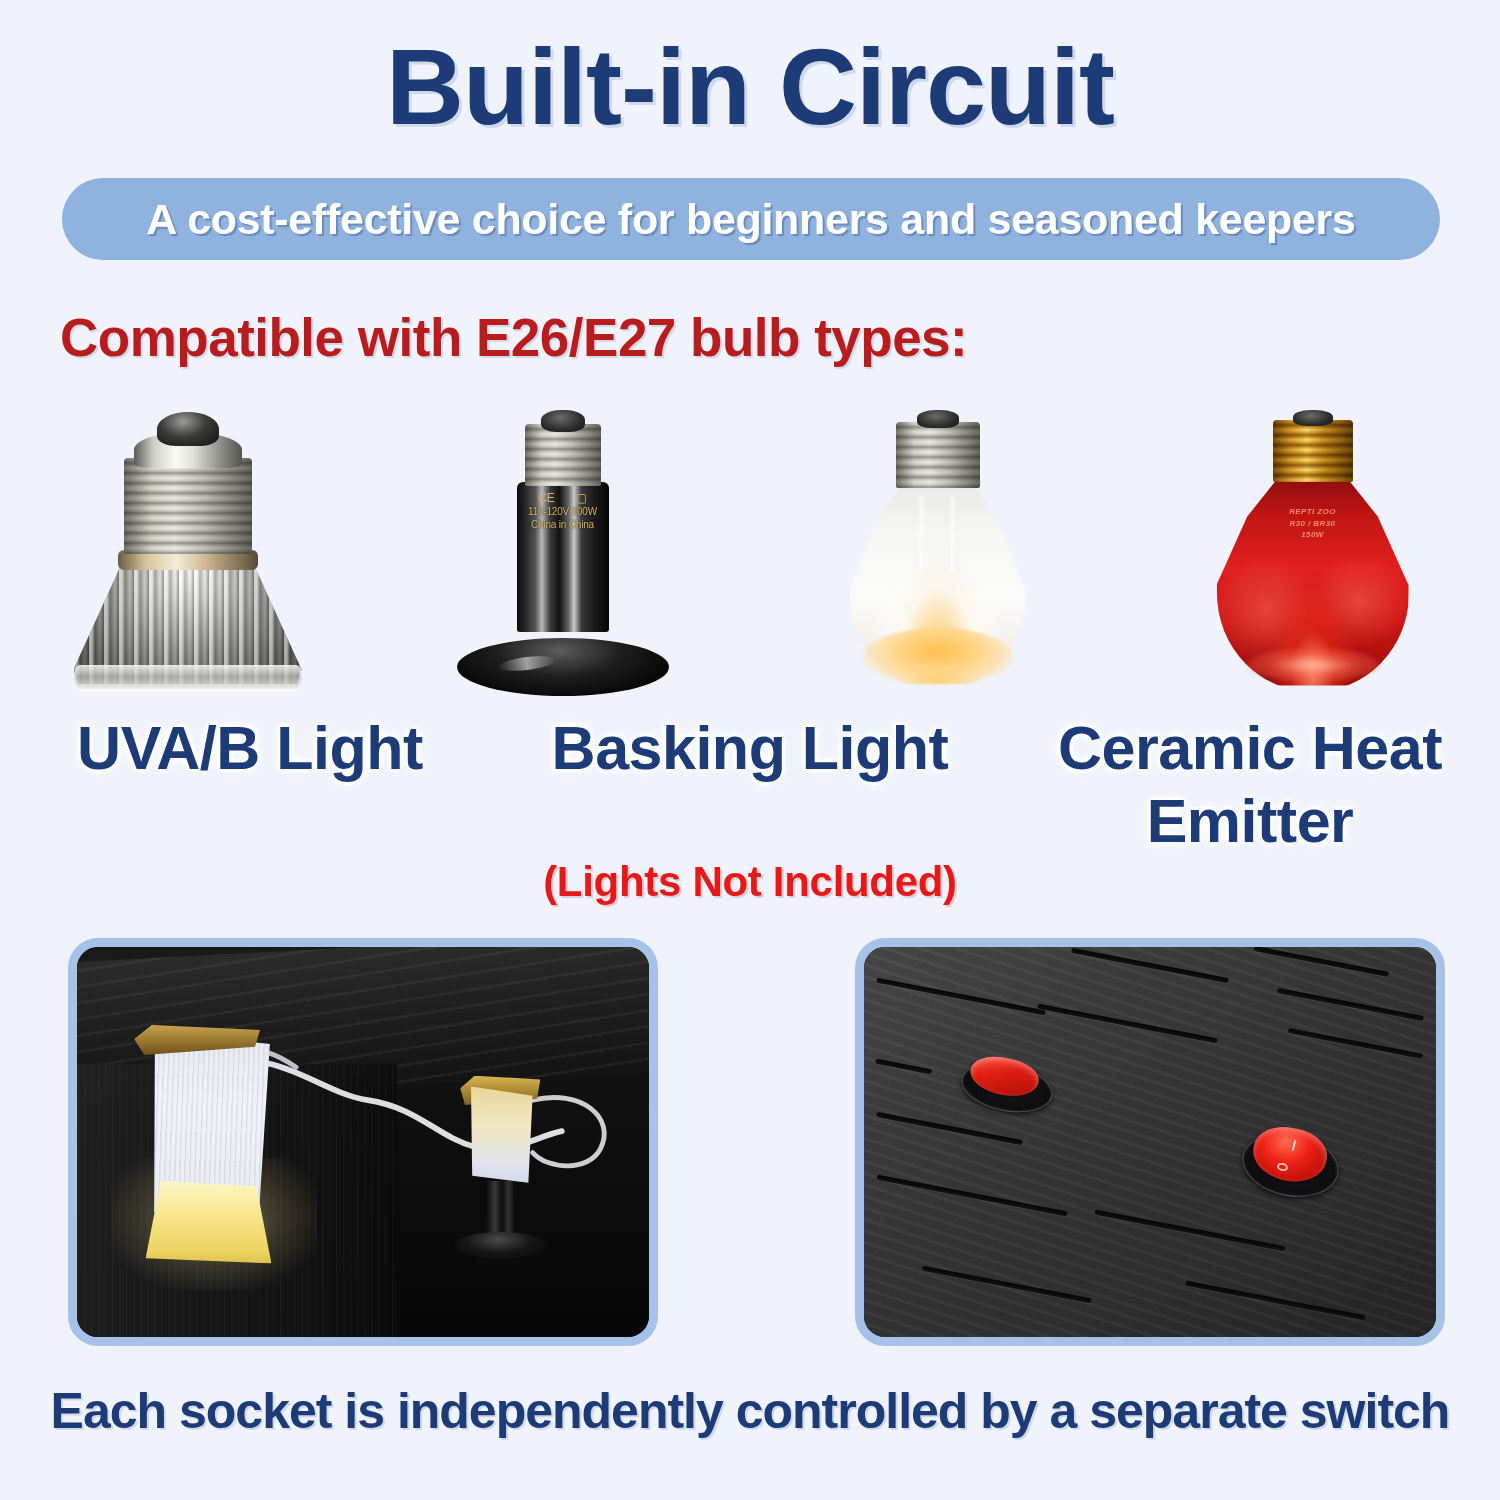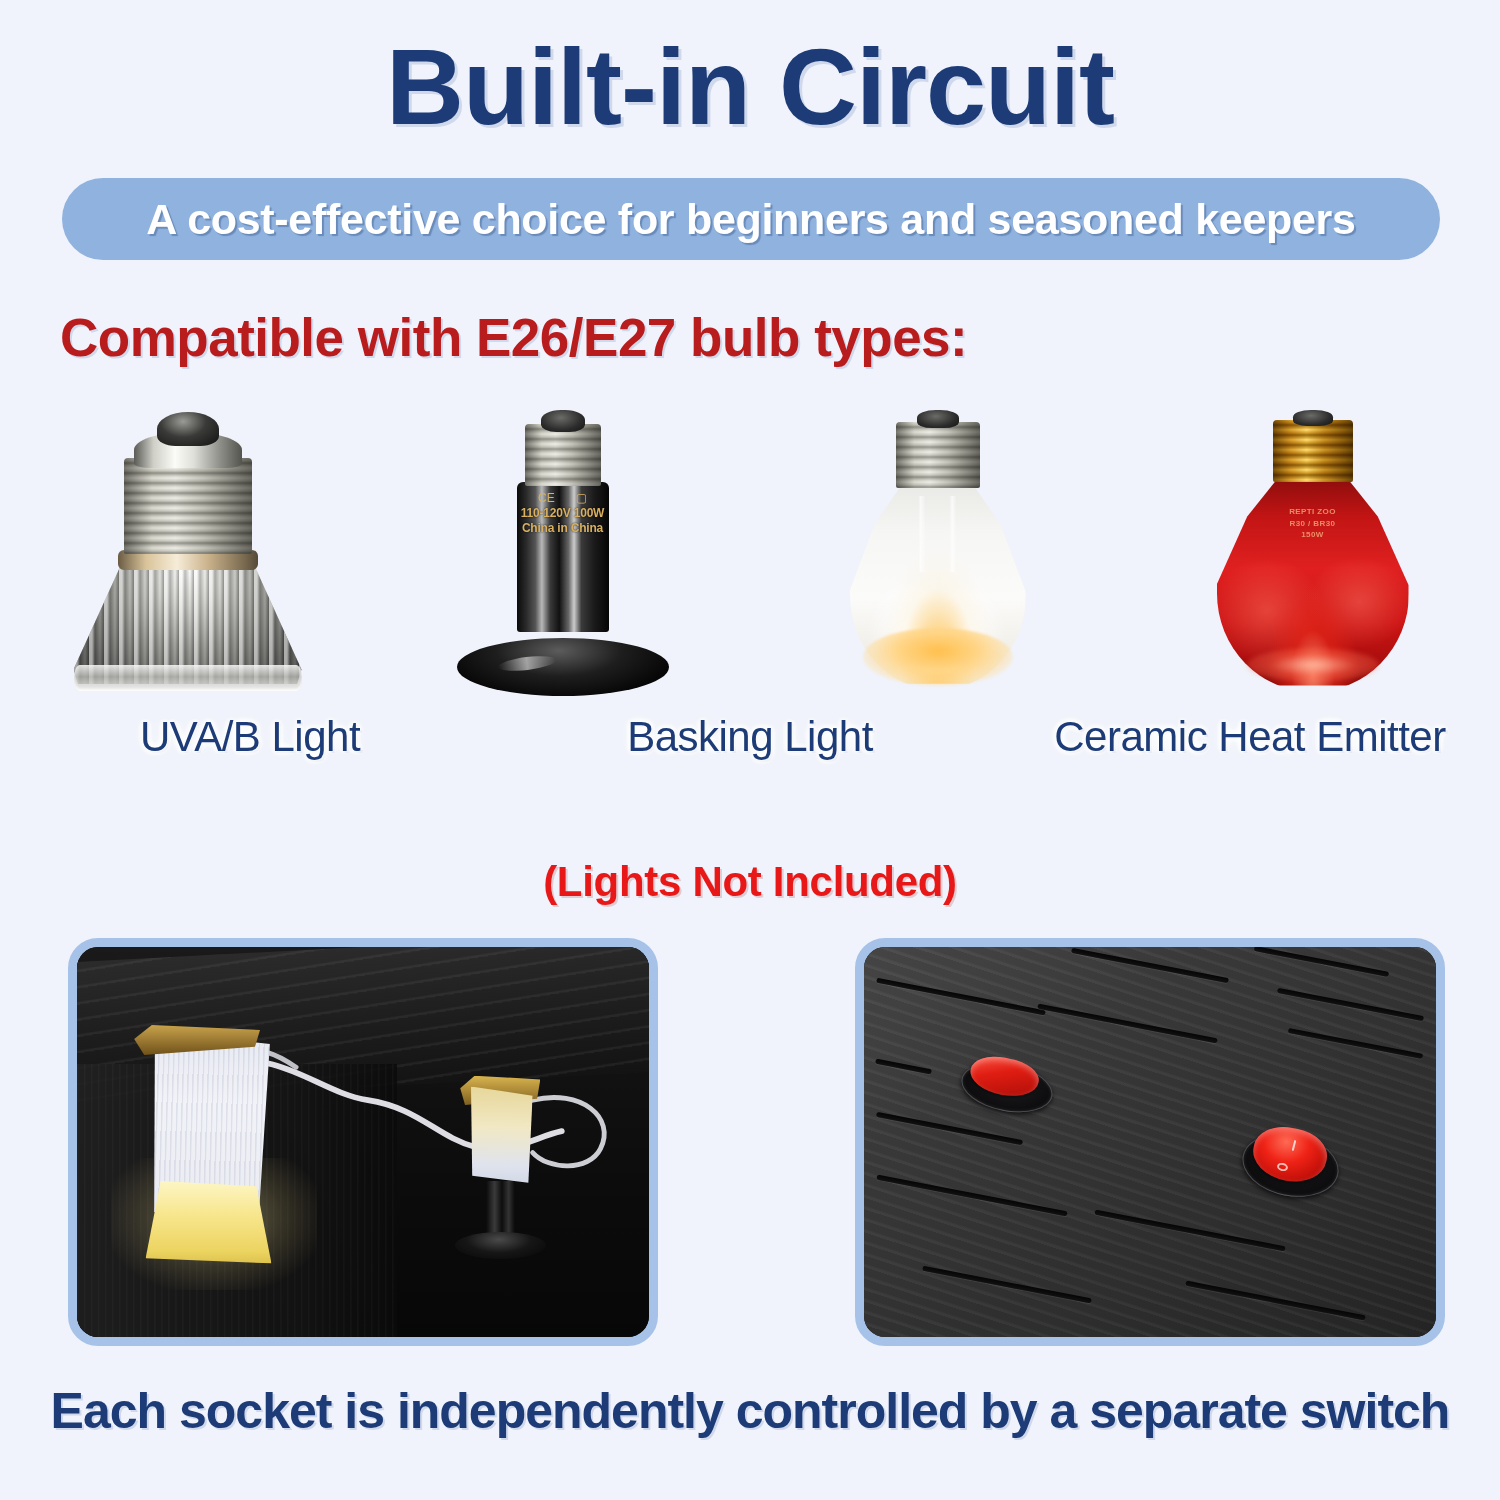--- a/index.html
+++ b/index.html
@@ -128,21 +128,21 @@
   }
   #cer-base-shine {
     position:absolute; left:22%; bottom:30px; width:58px; height:13px;
     background:linear-gradient(to right, rgba(255,255,255,.0), rgba(255,255,255,.55), rgba(255,255,255,.0));
     border-radius:50%;
     transform:rotate(-7deg);
   }
   #cer-label {
     position:absolute; left:50%; transform:translateX(-50%);
     top:96px; width:86px; text-align:center;
-    color:#d8b060; font-size:12px; line-height:1.25; font-weight:bold;
+    color:#d8b060; font-size:10px; line-height:1.25; font-weight:normal;
     text-shadow:0 0 2px rgba(0,0,0,.8);
     letter-spacing:-.2px;
   }
   #cer-marks {
     position:absolute; left:50%; transform:translateX(-50%);
     top:82px; width:70px; display:flex; justify-content:space-around;
     color:#d8b060; font-size:12px; line-height:1;
   }
 
   
@@ -170,21 +170,21 @@
   }
   #bas-glow {
     position:absolute; left:50%; transform:translateX(-50%);
     bottom:14px; width:150px; height:58px;
     background:radial-gradient(ellipse at 50% 40%, #ffc04e 0%, #ffd587 38%, rgba(255,226,170,.35) 72%, rgba(255,255,255,0) 100%);
     border-radius:50%;
     filter:blur(1px);
   }
 
   
-  #bulb-infrared { position:absolute; left:50%; top:8px; transform:translateX(-50%); width:210px; height:290px; }
+  #bulb-infrared { position:absolute; left:50%; top:8px; transform:translateX(-50%); width:210px; height:290px;font-style:italic; }
   #inf-tip { top:0; width:40px; height:16px; }
   #inf-screw {
     top:10px; width:80px; height:62px;
     background:
       repeating-linear-gradient(to bottom,
         #ffe79a 0px, #d6a93a 3px, #9a7418 5px, #e0bb58 8px, #fff0b4 10px),
       linear-gradient(to right,#7a5c10 0%, #d9b24c 22%, #fff3bd 42%, #cba63f 64%, #8a6a16 90%, #6a5210 100%);
     background-blend-mode:multiply;
   }
   #inf-glass {
@@ -213,21 +213,21 @@
   }
 
   
   #label-row {
     position:absolute; top:712px; left:0; width:1500px; height:130px;
     display:flex;
   }
   .label-cell { flex:1; text-align:center; }
   .bulb-label {
     display:inline-block;
-    font-size:42px; font-weight:normal; color:#1D3C77;
+    font-size:61px; font-weight:bold; color:#1D3C77;
     line-height:1.2; letter-spacing:-.5px;
     text-shadow:
       0 0 7px #fff, 0 0 7px #fff, 0 0 7px #fff, 0 0 7px #fff,
       0 0 12px #fff, 2px 2px 0 rgba(150,170,210,.3);
   }
 
   
   #not-included {
     position:absolute; top:858px; left:0; width:1500px;
     text-align:center;

